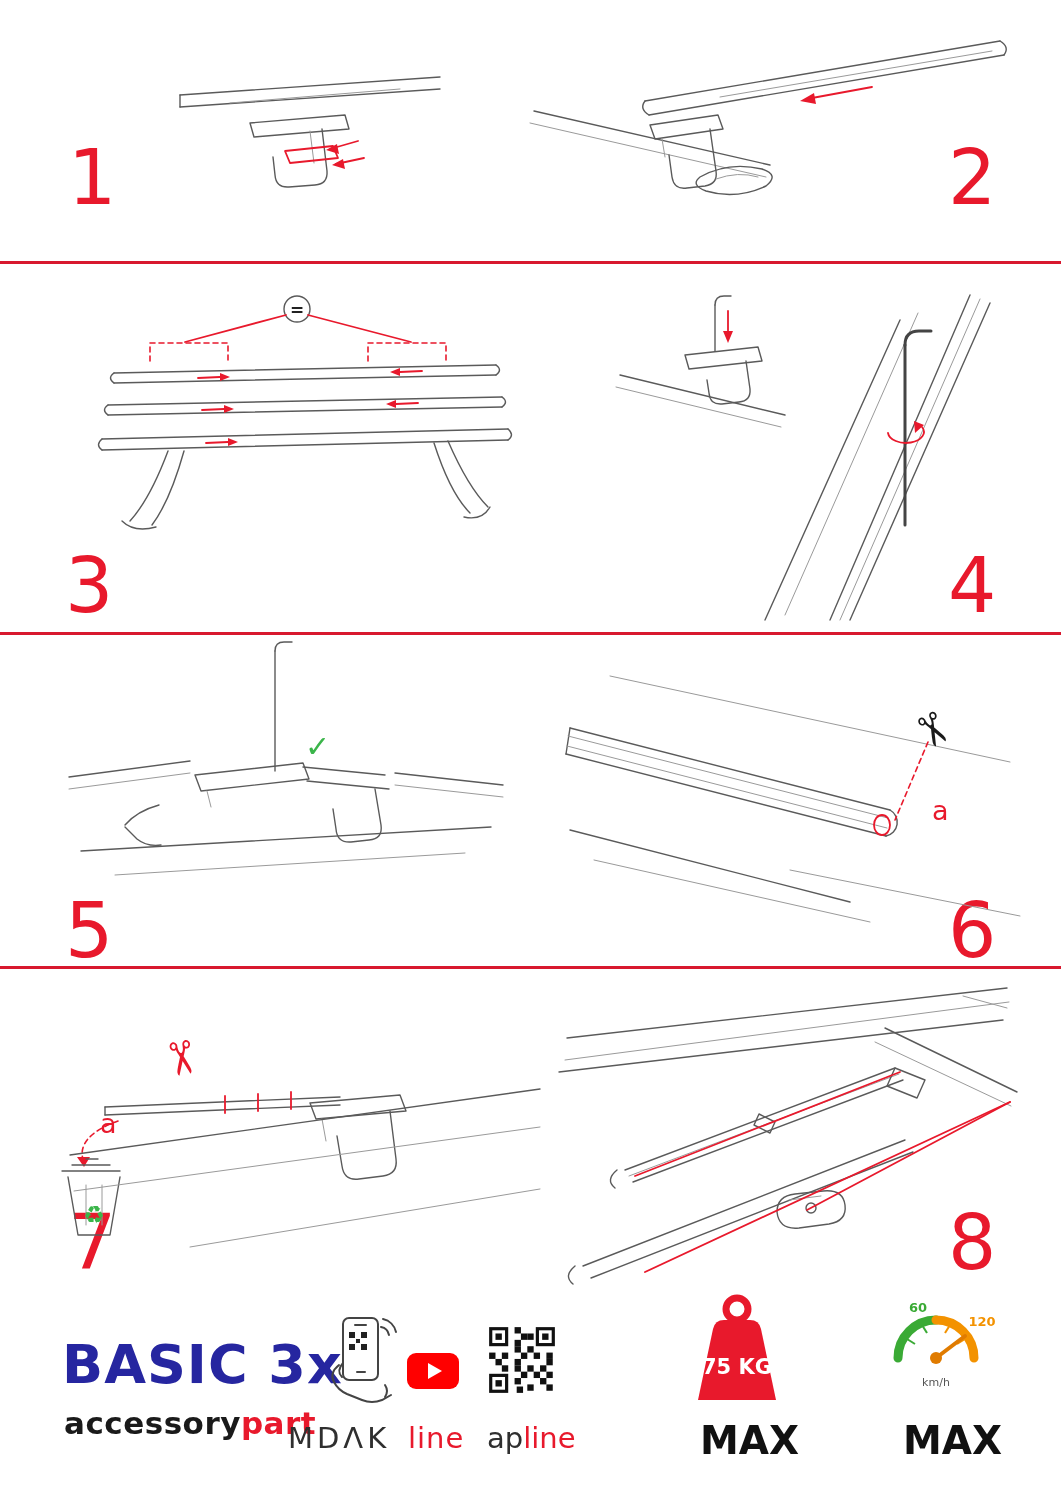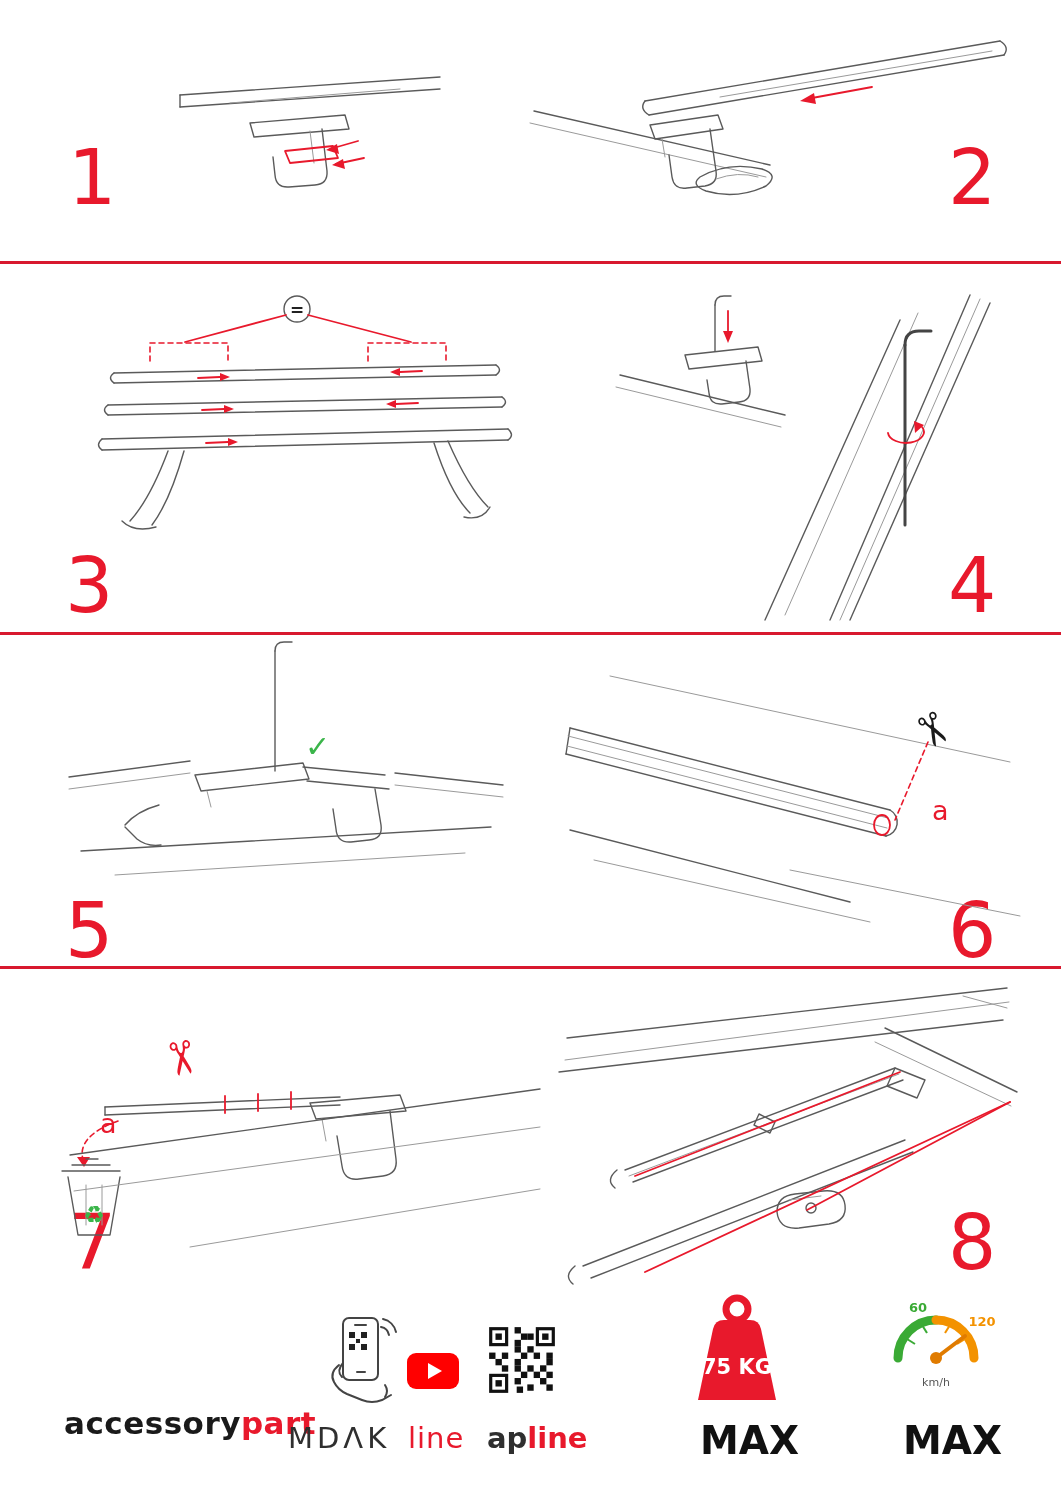--- a/index.html
+++ b/index.html
@@ -16,21 +16,21 @@
   .rd{stroke:#e8192c;stroke-width:1.8;fill:none;stroke-linecap:round;stroke-linejoin:round}
   .rdd{stroke:#e8192c;stroke-width:1.6;fill:none;stroke-dasharray:5 4;stroke-linecap:round}
   .rf{fill:#e8192c;stroke:none}
   .product-name{position:absolute;left:62px;top:1333px;font-size:54px;font-weight:700;letter-spacing:1px;color:#2626a0}
   .brand-line{position:absolute;left:64px;top:1405px;font-size:31px;font-weight:700;letter-spacing:.5px}
   .brand-black{color:#1a1a1a}
   .brand-red{color:#e8192c}
   .partner{position:absolute;font-size:29px;color:#2f2f2f}
   .mdak{left:288px;top:1421px;letter-spacing:4px}
   .ipqi{left:408px;top:1421px;color:#e8192c;letter-spacing:1px}
-  .apline{left:487px;top:1421px;font-weight:700}
+  .apline{left:487px;top:1421px;font-weight:400}
   .apline .red-text{color:#e8192c}
   .max-label{position:absolute;font-size:39px;font-weight:700;color:#111}
   .max-1{left:700px;top:1418px}
   .max-2{left:903px;top:1418px}
 </style>
 </head>
 <body>
 
 <div class="page">
 
@@ -276,20 +276,21 @@
       <circle class="sk" cx="256" cy="228" r="5"></circle>
       <path class="sk" d="M204,134 l16,8 l-5,11 l-16,-8 z"></path>
     </g>
     <g>
       <path class="rd" d="M90,292 L455,122" stroke-width="1.2"></path>
       <path class="rd" d="M252,230 L455,122" stroke-width="1.2"></path>
       <path class="rd" d="M80,196 L345,92" stroke-width="1.2"></path>
     </g>
   </svg>
 
+  <div class="product-name">BASIC 3x</div>
   <div class="brand-line">
     <span class="brand-black">accessory</span><span class="brand-red">part</span>
   </div>
 
   <svg class="abs" style="left:315px;top:1315px" width="85" height="95" viewBox="0 0 85 95">
     <rect x="28" y="3" width="35" height="62" rx="6" fill="#fff" stroke="#444" stroke-width="2"></rect>
     <path d="M40,10 h11" stroke="#444" stroke-width="2" stroke-linecap="round"></path>
     <rect x="34" y="17" width="6" height="6" fill="#222"></rect>
     <rect x="46" y="17" width="6" height="6" fill="#222"></rect>
     <rect x="34" y="29" width="6" height="6" fill="#222"></rect>

